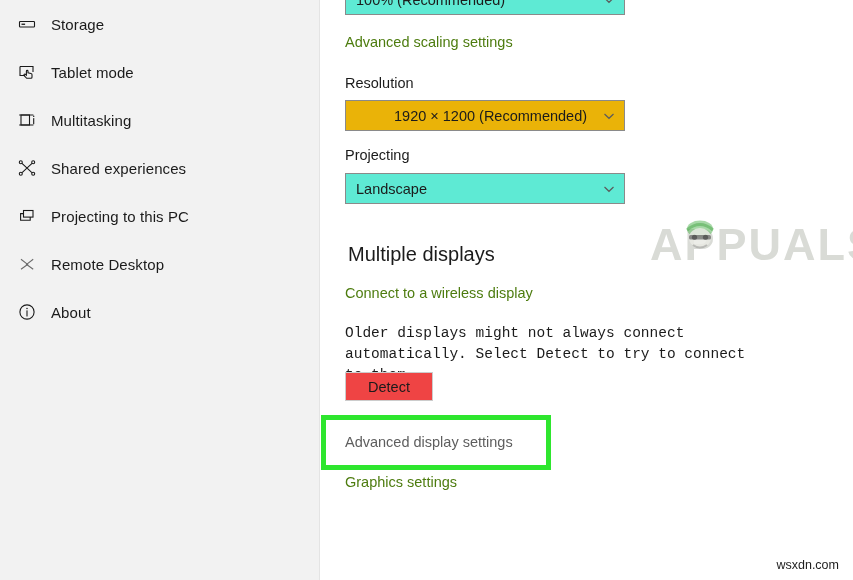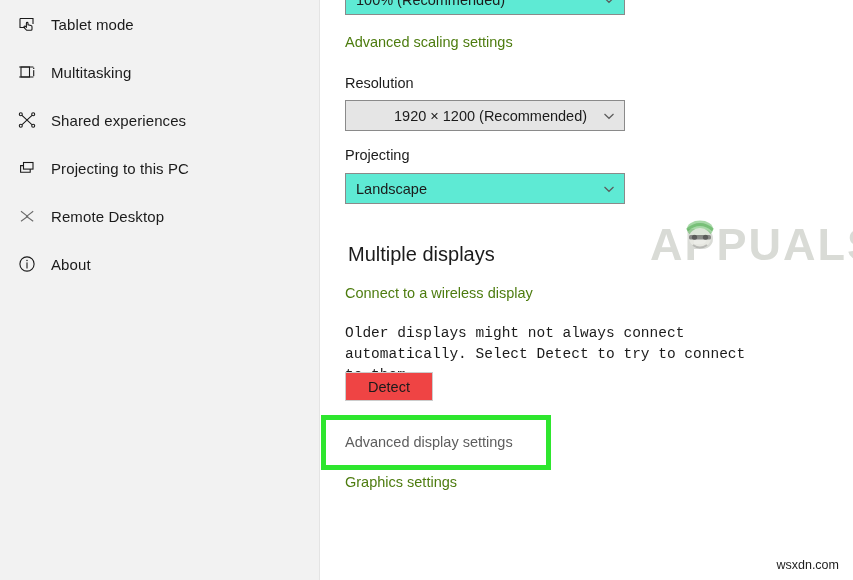--- a/index.html
+++ b/index.html
@@ -91,21 +91,21 @@
     height: 31px;
     border: 1px solid #8a8a8a;
     background: #5eead4;
     display: flex;
     align-items: center;
     padding: 0 8px 0 10px;
     position: relative;
     cursor: default;
   }
   .combo.selected {
-    background: #e5e5e5;
+    background: #eab308;
     border-color: #8a8a8a;
     padding-left: 48px;
   }
   .combo-text {
     font-size: 14.5px;
     color: #1b1b1b;
     flex: 1 1 auto;
     white-space: nowrap;
     overflow: hidden;
   }
@@ -230,20 +230,29 @@
   .content-layer { position: relative; z-index: 10; }
 </style>
 </head>
 <body>
 
 <div id="app">
 
   <nav class="sidebar">
     <ul class="nav-list">
 
+      <li class="nav-item">
+        <span class="nav-icon">
+          <svg width="20" height="20" viewBox="0 0 20 20" fill="none" stroke="currentColor" stroke-width="1.1">
+            <rect x="2.5" y="7.5" width="15" height="5.5" rx="0.8"></rect>
+            <rect x="4.5" y="9.6" width="3.6" height="1.3" fill="currentColor" stroke="none"></rect>
+          </svg>
+        </span>
+        <span class="nav-label">Storage</span>
+      </li>
 
       <li class="nav-item">
         <span class="nav-icon">
           <svg width="20" height="20" viewBox="0 0 20 20" fill="none" stroke="currentColor" stroke-width="1.1">
             <path d="M3 4.5h13v5.5M3 4.5v9h5"></path>
             <path d="M9.4 9.2v4.0l-1.1-0.9a0.9 0.9 0 0 0-1.2 1.3l2.6 2.7h4.3a1 1 0 0 0 1-1v-2.6c0-.7-.4-1.1-1-1.2l-3-0.6V9.2a0.8 0.8 0 0 0-1.6 0z"></path>
           </svg>
         </span>
         <span class="nav-label">Tablet mode</span>
       </li>

